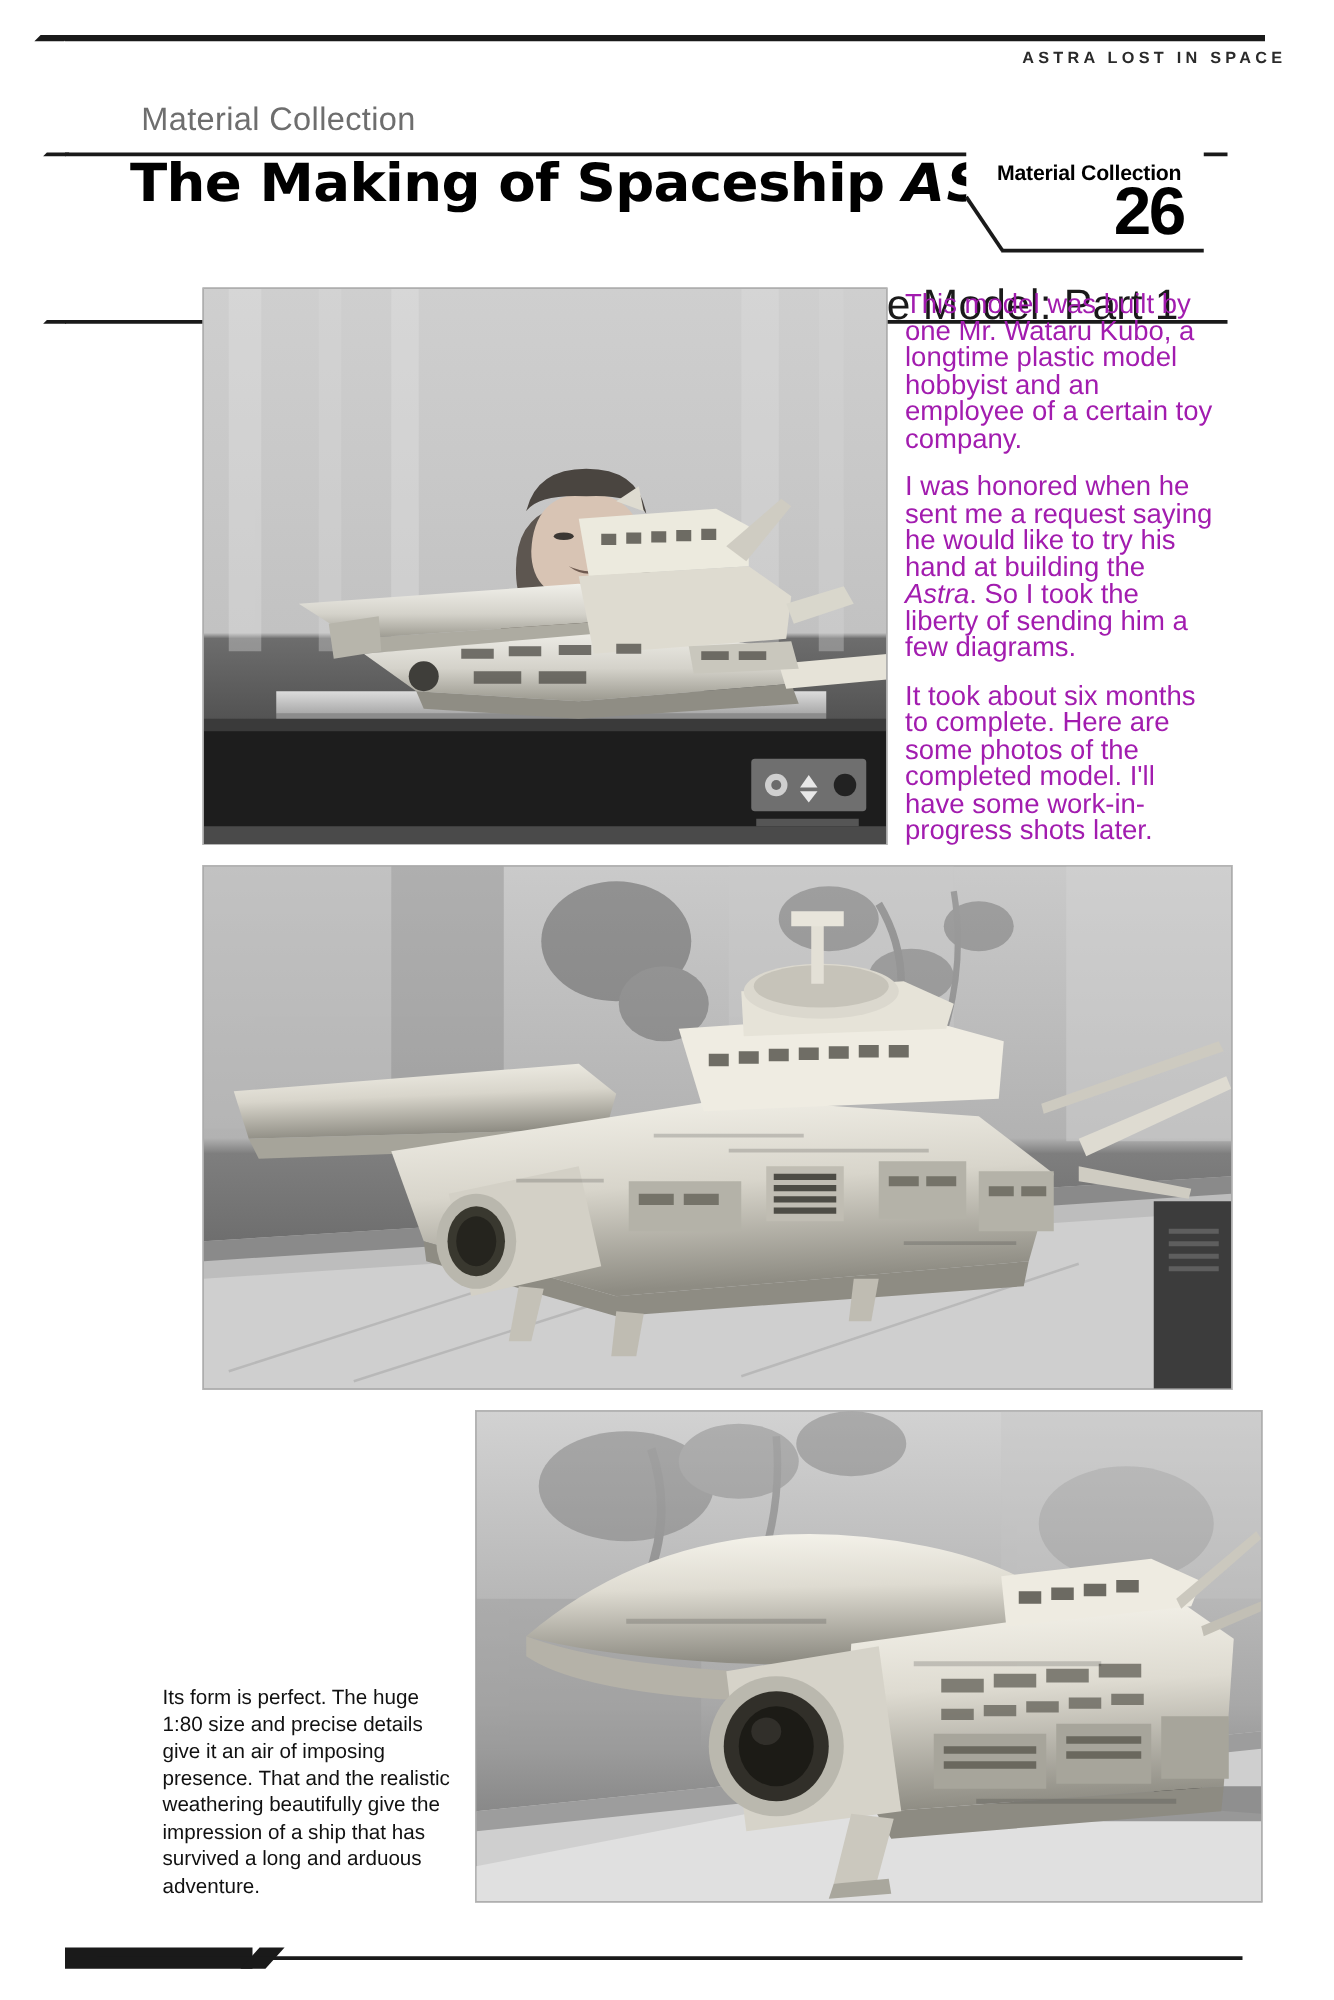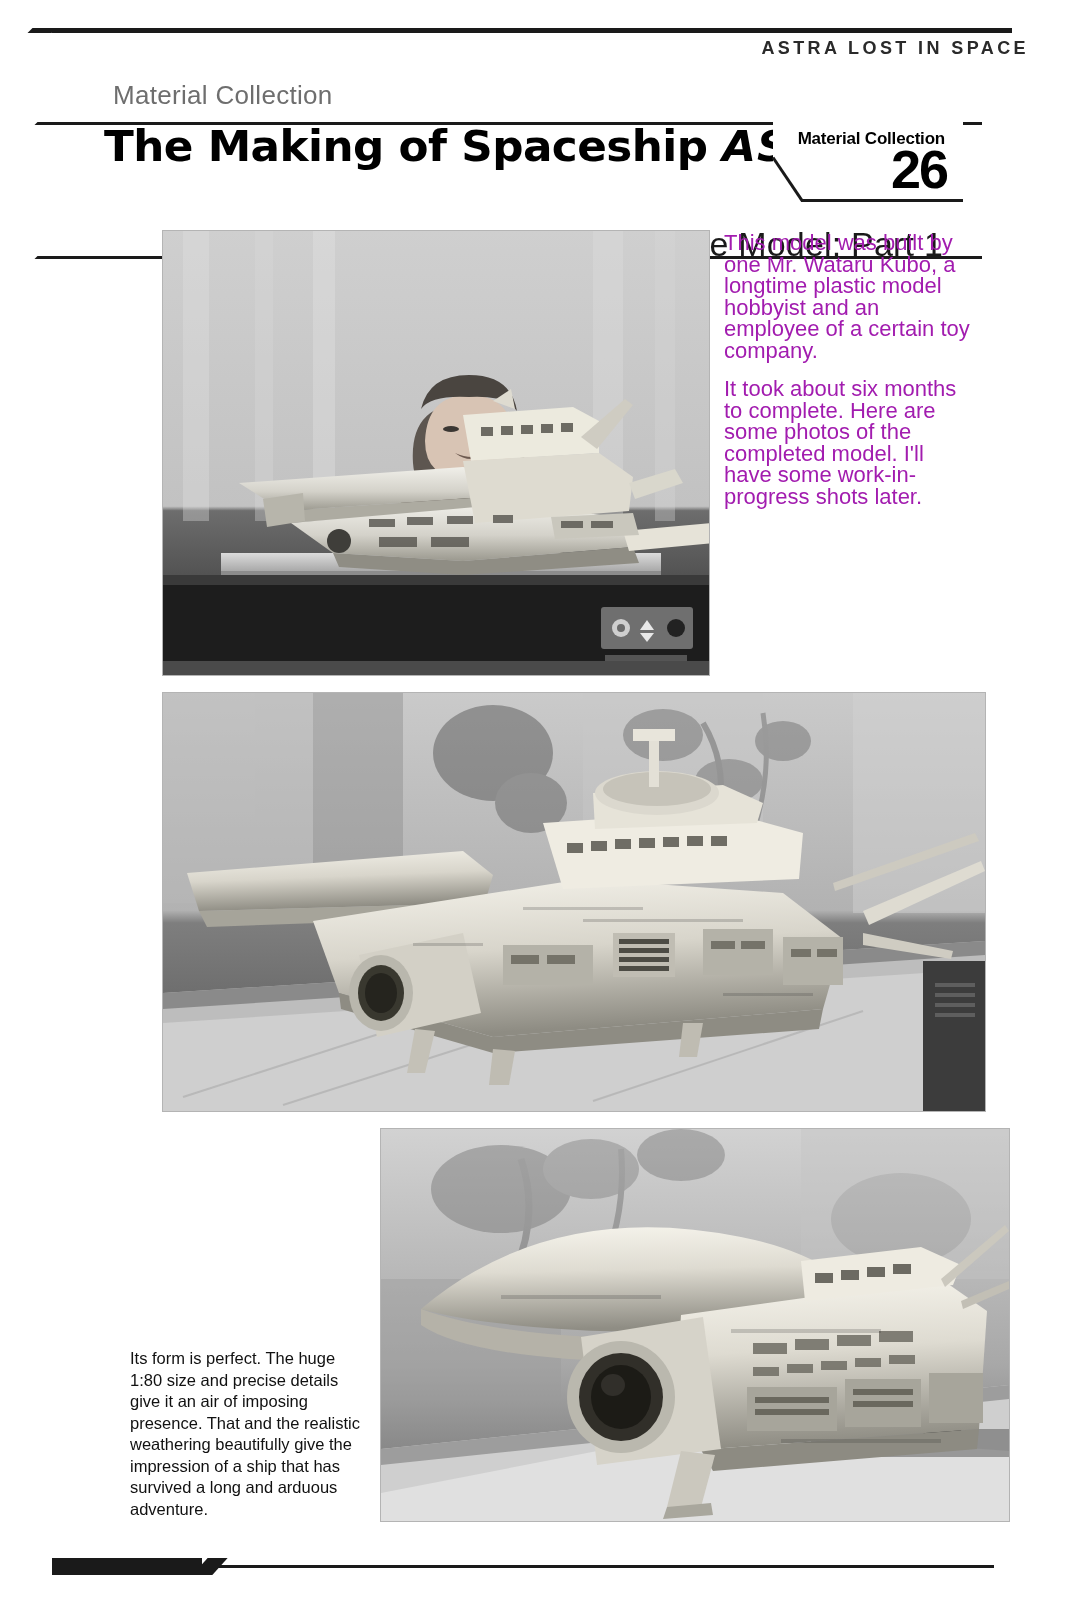--- a/index.html
+++ b/index.html
@@ -31,21 +31,21 @@
     top: 28px;
     width: 24px;
     height: 5px;
     background: #1a1a1a;
     transform: skewX(-45deg);
   }
   .series-name {
     position: absolute;
     right: 38px;
     top: 38px;
-    font-size: 18px;
+    font-size: 13px;
     letter-spacing: 3.4px;
     font-weight: bold;
     color: #2a2a2a;
   }
 
   
   .masthead {
     position: absolute;
     left: 0;
     top: 60px;
@@ -345,20 +345,21 @@
       </g>
       <path d="M100 268 L140 262 L142 290 L104 296 Z" fill="#b7b5ab"></path>
       <path d="M466 252 L512 238 L520 252 L472 268 Z" fill="#d9d7cc"></path>
       <circle cx="176" cy="310" r="12" fill="#3f3e3a"></circle>
     </g>
   </svg>
 </div>
 
 <div class="col-right">
   <p>This model was built by one Mr. Wataru Kubo, a longtime plastic model hobbyist and an employee of a certain toy company.</p>
+  <p><span>I was honored when he sent me a request saying he would like to try his hand at building the </span><em>Astra</em><span>. So I took the liberty of sending him a few diagrams.</span></p>
   <p>It took about six months to complete. Here are some photos of the completed model. I'll have some work-in-progress shots later.</p>
 </div>
 
 <div class="photo photo-2">
   <svg width="822" height="418" viewBox="0 0 822 418">
     <defs>
       <linearGradient id="bg2" x1="0" y1="0" x2="0" y2="1">
         <stop offset="0" stop-color="#cacaca"></stop>
         <stop offset="0.52" stop-color="#b2b2b2"></stop>
         <stop offset="0.55" stop-color="#7e7e7e"></stop>

